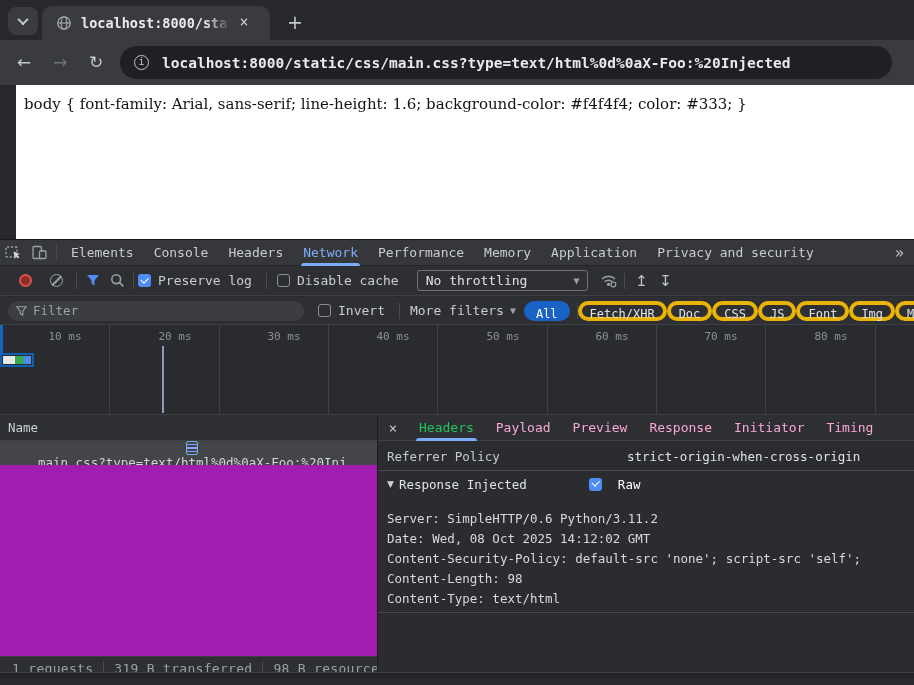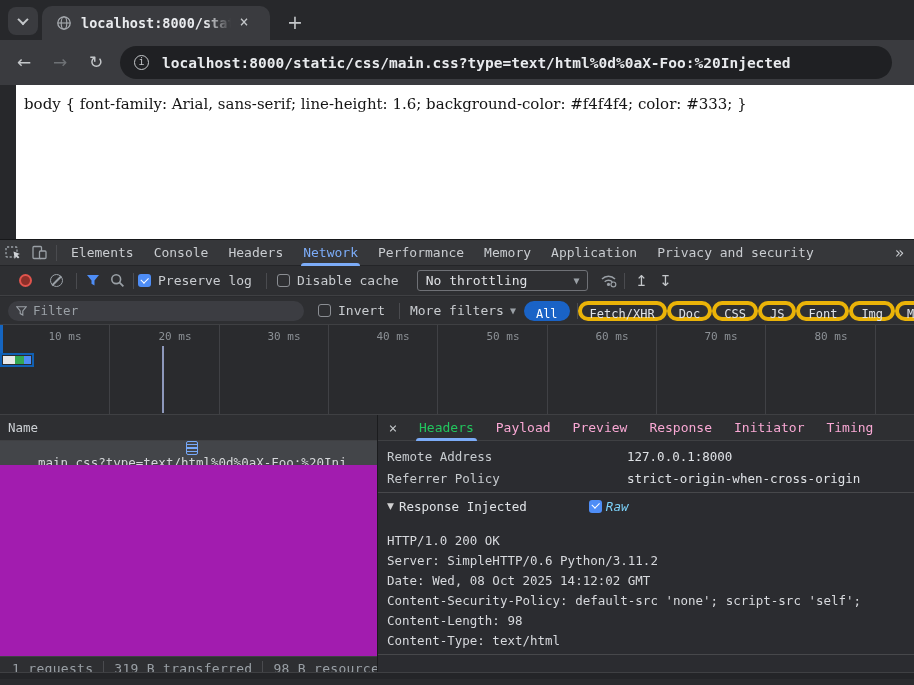--- a/index.html
+++ b/index.html
@@ -117,21 +117,21 @@
   .det-tab.active::after{ content:""; position:absolute; left:8px; right:8px; bottom:0; height:3px;
       background:#7cacf8; border-radius:3px 3px 0 0; }
   .kv{ display:flex; height:22px; align-items:center; font-size:12.5px; }
   .kv .k{ width:249px; padding-left:9px; color:#c7cbcf; flex:none;}
   .kv .v{ color:#dfe2e6; white-space:nowrap;}
   .hdiv{ height:1px; background:#47484b; margin-top:3px; }
   .sect{ display:flex; align-items:center; height:26px; padding-left:9px; cursor:pointer;}
   .tri{ font-size:9px; color:#d0d0d0; margin-right:5px; font-family:"DejaVu Sans",sans-serif;}
   .sect .ttl{ font-size:12.5px; color:#dfe2e6; }
   .sect .cbx{ margin-left:62px; }
-  .sect .raw-lbl{ font-size:12.5px; color:#7dd3fc; margin-left:4px; cursor:pointer;font-style:italic;}
+  .sect .raw-lbl{ font-size:12.5px; color:#ffffff; margin-left:16px; cursor:pointer;}
   .raw{ margin-top:12px; padding-left:9px; font-size:12.5px; line-height:20px; color:#d7d9dd; white-space:nowrap;}
   .hl{ background:#a8c7fa; color:#1b1b1f; padding:1px 2px; }
 
   .bottom-strip{ position:absolute; left:0; bottom:0; width:914px; height:7px; background:#242528;
       border-top:1px solid #3f4043; }
 </style>
 </head>
 <body>
 
 <div class="stage">
@@ -302,36 +302,31 @@
           <span class="det-close">×</span>
           <span class="det-tab active">Headers</span>
           <span class="det-tab">Payload</span>
           <span class="det-tab">Preview</span>
           <span class="det-tab">Response</span>
           <span class="det-tab">Initiator</span>
           <span class="det-tab">Timing</span>
         </div>
         <div style="padding-top:4px">
           <div class="kv">
-            <span class="k">Remote Address</span>
-            <span class="v">127.0.0.1:8000</span>
-          </div>
-          <div class="kv">
             <span class="k">Referrer Policy</span>
             <span class="v">strict-origin-when-cross-origin</span>
           </div>
           <div class="hdiv"></div>
           <div class="sect">
             <span class="tri">▼</span>
             <span class="ttl">Response Injected</span>
             <span class="cbx on"></span>
             <span class="raw-lbl">Raw</span>
           </div>
           <div class="raw">
-            <div>HTTP/1.0 200 OK</div>
             <div>Server: SimpleHTTP/0.6 Python/3.11.2</div>
             <div>Date: Wed, 08 Oct 2025 14:12:02 GMT</div>
             <div>Content-Security-Policy: default-src 'none'; script-src 'self';</div>
             <div>Content-Length: 98</div>
             <div>Content-Type: text/html</div>
           </div>
           <div class="hdiv"></div>
         </div>
       </div>
 

